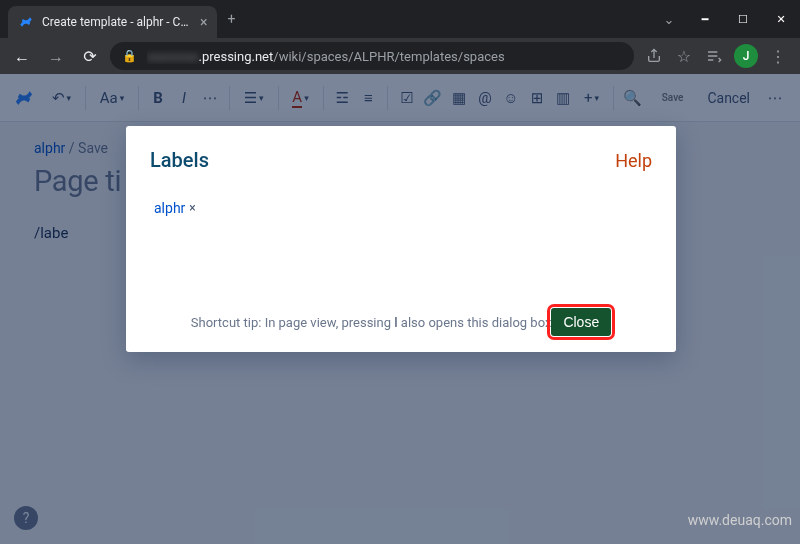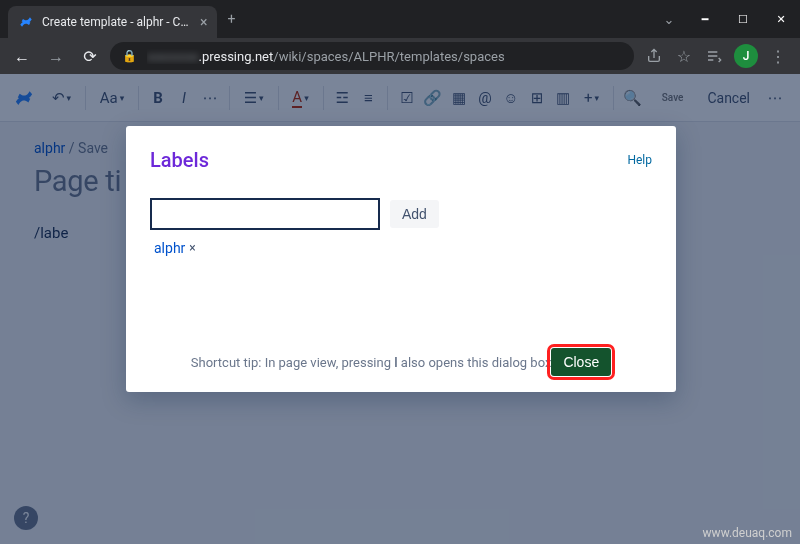--- a/index.html
+++ b/index.html
@@ -45,34 +45,34 @@
   .breadcrumb { font-size:14px; color:#6b778c; }
   .breadcrumb a { color:#0052cc; text-decoration:none; }
   .page-title-input { font-size:29px; color:#6b778c; margin-top:8px; font-weight:400; letter-spacing:-0.3px;}
   .slash-text { font-size:15px; color:#172b4d; margin-top:26px;}
   
   .help-bubble { position:absolute; bottom:14px; left:14px; width:24px; height:24px; border-radius:50%; background:#6b778c; color:#fff; display:flex; align-items:center; justify-content:center; font-size:14px; z-index:0;}
   
   
   .dialog { position:absolute; top: 52px; left: 126px; width: 550px; background:#fff; border-radius:3px; box-shadow: 0 8px 24px rgba(9,30,66,0.25); z-index:10; padding: 22px 24px 16px; }
   .dialog-header { display:flex; justify-content:space-between; align-items:center; margin-bottom:26px; }
-  .dialog-title { font-size:20px; font-weight:500; color:#6d28d9; }
-  .help-link { color:#0369a1; font-size:12px; text-decoration:none; }
+  .dialog-title { font-size:20px; font-weight:500; color:#0c4a6e; }
+  .help-link { color:#c2410c; font-size:18px; text-decoration:none; }
   .input-row { display:flex; gap:10px; align-items:center; }
   .label-input { width:230px; height:32px; border:2px solid #172b4d; padding:0 8px; font-size:14px; }
   .add-btn { background:#f4f5f7; border:none; padding:6px 12px; color:#42526e; font-size:14px; border-radius:3px; cursor:pointer;}
   .chips { margin-top:8px; }
   .chip { display:inline-flex; align-items:center; gap:4px; color:#0052cc; font-size:14px; padding:2px 4px;}
   .chip .x { font-size:12px; cursor:pointer; color:#42526e;}
   .dialog-footer { display:flex; justify-content:center; align-items:center; margin-top:90px; }
   .tip { font-size:13px; color:#6b778c; }
   .tip b { font-weight:600; color:#6b778c; }
   .close-btn { background:#14532d; color:#fff; border:none; padding:6px 12px; font-size:14px; font-weight:500; border-radius:3px; cursor:pointer; outline:3px solid #ff2020; outline-offset:1px;}
   
-  .watermark { position:absolute; bottom:4px; right:8px; font-size:12px; color:#cfcfcf; z-index:20;}
+  .watermark { position:absolute; bottom:16px; right:8px; font-size:14px; color:#cfcfcf; z-index:20;}
 </style>
 </head>
 <body>
 
 <div class="titlebar">
   <div class="tabs-region">
     <div class="tab">
       <span class="favicon">
         <svg width="14" height="14" viewBox="0 0 32 32">
             <path fill="#2684ff" d="M3 22c2-3 5-8 13-8 3 0 6 1 10 3l-3 6c-3-2-5-3-7-3-5 0-7 4-9 7z"></path>
@@ -179,24 +179,20 @@
 
   <div class="help-bubble">?</div>
 
   <div class="backdrop"></div>
 
   <div class="dialog">
     <div class="dialog-header">
       <div class="dialog-title">Labels</div>
       <a href="#" class="help-link">Help</a>
     </div>
-    <div class="input-row">
-      <input class="label-input" autofocus="" value="" style="">
-      <button class="add-btn">Add</button>
-    </div>
     <div class="chips">
       <span class="chip">
         <span>alphr</span>
         <span class="x">×</span>
       </span>
     </div>
     <div class="dialog-footer">
       <div class="tip">
         <span>Shortcut tip: In page view, pressing </span><b>l</b><span> also opens this dialog box</span>
       </div>

